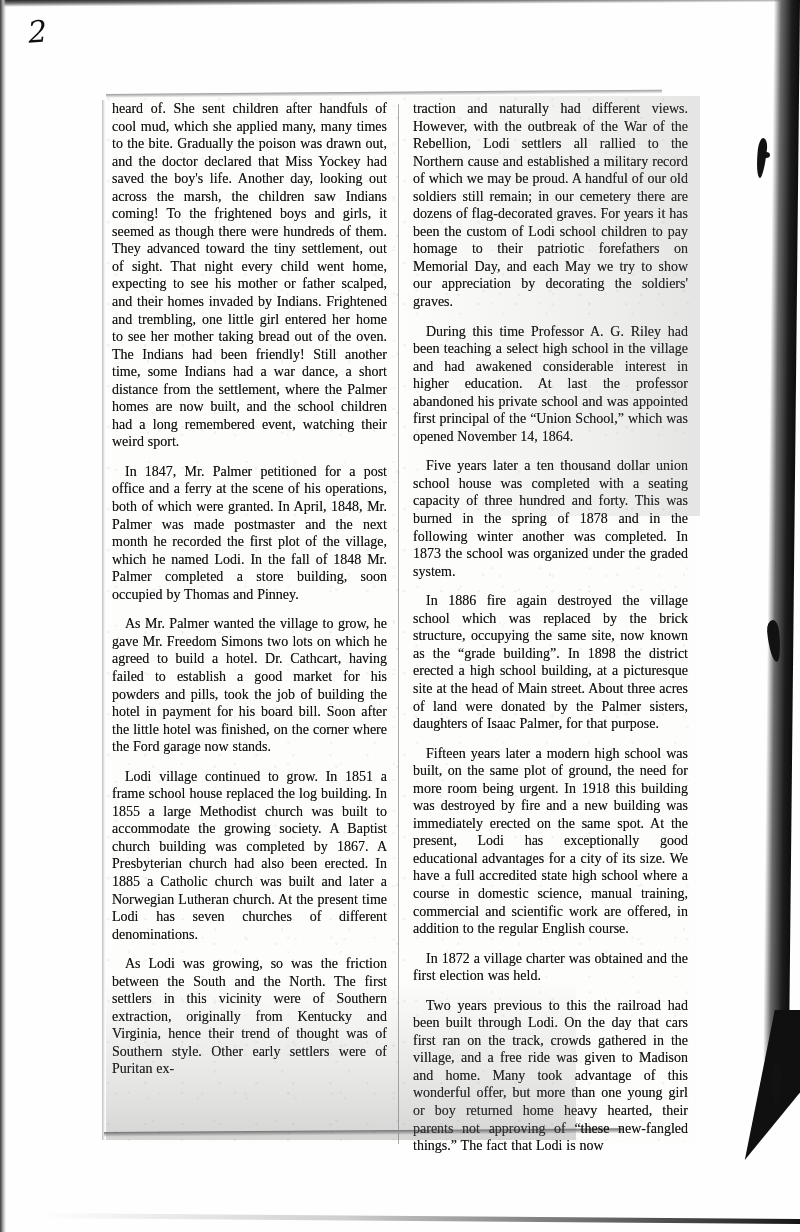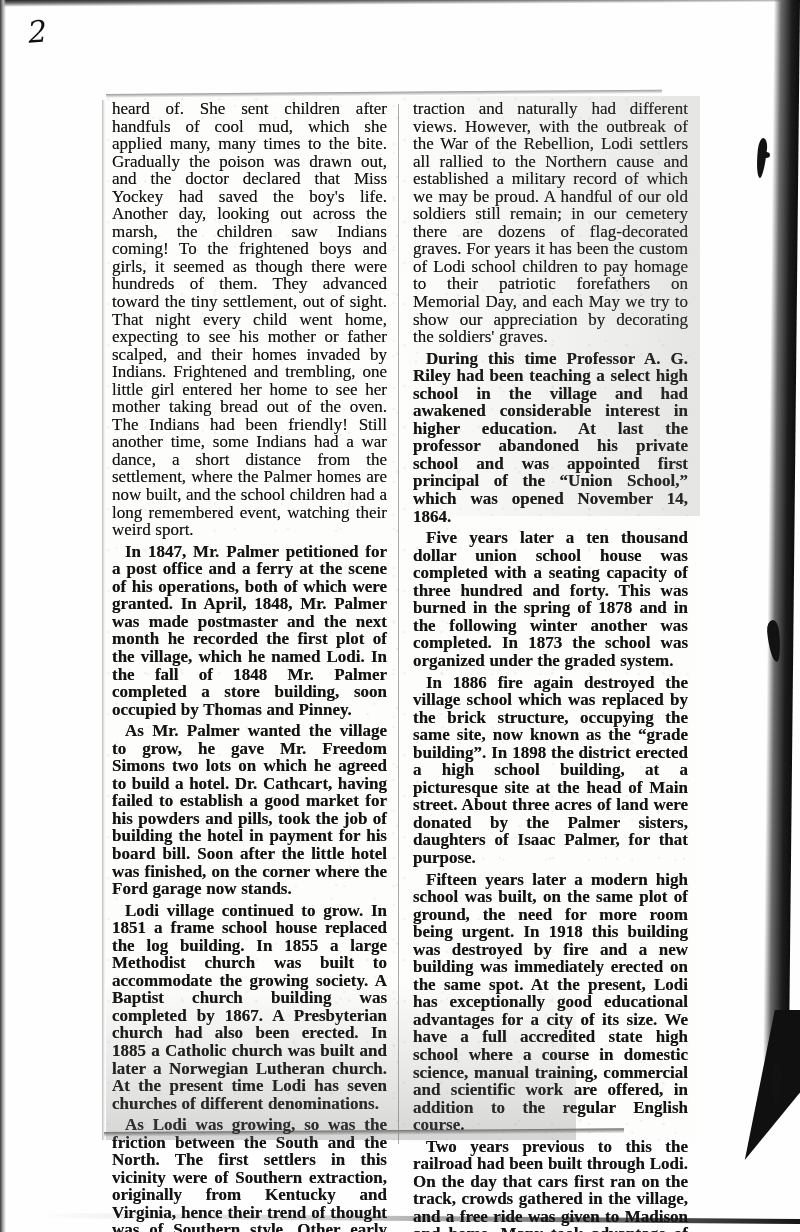--- a/index.html
+++ b/index.html
@@ -147,31 +147,31 @@
     left: 11px;
     top: 4px;
     width: 1px;
     height: 1040px;
     background: #9b9b9b;
     opacity: .85;
   }
 
   .para {
     margin: 0;
-    font-size: 17px;
+    font-size: 14px;
     line-height: 17.55px;
     text-align: justify;
     text-align-last: left;
     -webkit-hyphens: none;
     hyphens: none;
     word-spacing: .4px;
     color: #141414;
     font-weight: 400;
   }
-  .para + .para { margin-top: 4px; font-weight: bold; }
+  .para + .para { margin-top: 12px; }
   .indent { text-indent: 13px; }
 
   
   #columns .para {
     text-shadow: 0 0 .35px rgba(0,0,0,.55);
   }
 
   
   #speckle {
     position: absolute;
@@ -240,20 +240,21 @@
     <div id="col-gap">
       <div id="column-rule"></div>
     </div>
 
     <div class="col" id="right-column">
       <p class="para">traction and naturally had different views. However, with the outbreak of the War of the Rebellion, Lodi settlers all rallied to the Northern cause and established a military record of which we may be proud. A handful of our old soldiers still remain; in our cemetery there are dozens of flag-decorated graves. For years it has been the custom of Lodi school children to pay homage to their patriotic forefathers on Memorial Day, and each May we try to show our appreciation by decorating the soldiers' graves.</p>
       <p class="para indent">During this time Professor A. G. Riley had been teaching a select high school in the village and had awakened considerable interest in higher education. At last the professor abandoned his private school and was appointed first principal of the “Union School,” which was opened November 14, 1864.</p>
       <p class="para indent">Five years later a ten thousand dollar union school house was completed with a seating capacity of three hundred and forty. This was burned in the spring of 1878 and in the following winter another was completed. In 1873 the school was organized under the graded system.</p>
       <p class="para indent">In 1886 fire again destroyed the village school which was replaced by the brick structure, occupying the same site, now known as the “grade building”. In 1898 the district erected a high school building, at a picturesque site at the head of Main street. About three acres of land were donated by the Palmer sisters, daughters of Isaac Palmer, for that purpose.</p>
       <p class="para indent">Fifteen years later a modern high school was built, on the same plot of ground, the need for more room being urgent. In 1918 this building was destroyed by fire and a new building was immediately erected on the same spot. At the present, Lodi has exceptionally good educational advantages for a city of its size. We have a full accredited state high school where a course in domestic science, manual training, commercial and scientific work are offered, in addition to the regular English course.</p>
+      <p class="para indent">In 1872 a village charter was obtained and the first election was held.</p>
       <p class="para indent">Two years previous to this the railroad had been built through Lodi. On the day that cars first ran on the track, crowds gathered in the village, and a free ride was given to Madison and home. Many took advantage of this wonderful offer, but more than one young girl or boy returned home heavy hearted, their parents not approving of “these new-fangled things.” The fact that Lodi is now</p>
     </div>
 
   </div>
 
   <div id="speckle"></div>
   <div id="wash"></div>
   <div id="wash-right"></div>
 
 </div>

